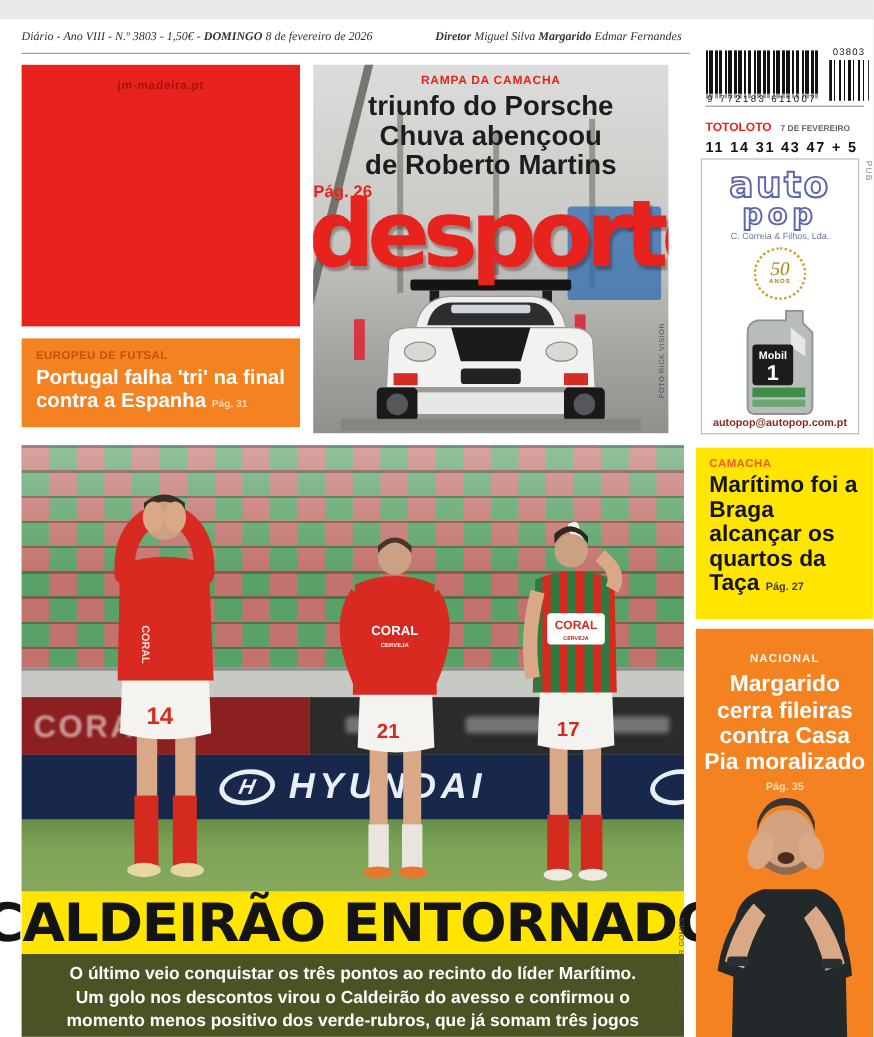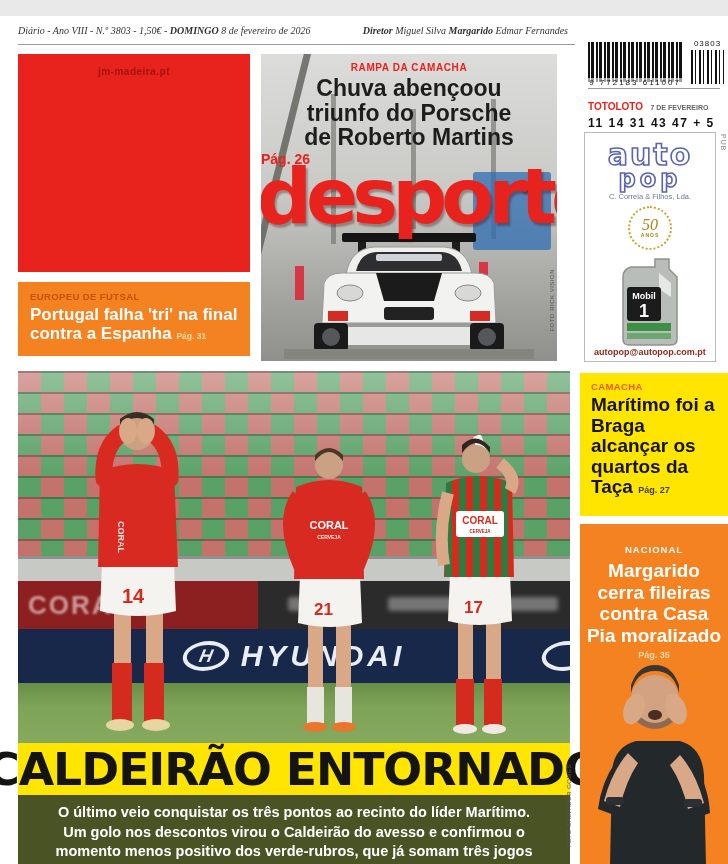--- a/index.html
+++ b/index.html
@@ -199,22 +199,22 @@
   <div class="abs porsche">
     <div class="fence-post" style="left:70px; top:40px; height:150px;"></div>
     <div class="fence-post" style="left:150px; top:55px; height:120px;"></div>
     <div class="fence-post" style="left:230px; top:45px; height:140px;"></div>
     <div class="fence-diag"></div>
     <div class="blue-box"></div>
     <div class="barrier" style="left:34px; top:212px;"></div>
     <div class="barrier" style="left:218px; top:208px;"></div>
     <div class="kicker">RAMPA DA CAMACHA</div>
     <div class="hl">
+      <div>triunfo do Porsche</div>
       <div>Chuva abençoou</div>
-      <div>triunfo do Porsche</div>
       <div>de Roberto Martins</div>
     </div>
     <div class="pag">Pág. 26</div>
 
     <svg class="car-svg" width="250" height="128" viewBox="0 0 250 128">
       <rect x="58" y="2" width="134" height="9" rx="2" fill="#141414"></rect>
       <rect x="74" y="11" width="8" height="12" fill="#1d1d1d"></rect>
       <rect x="168" y="11" width="8" height="12" fill="#1d1d1d"></rect>
       <path d="M62 44 Q66 18 90 16 L160 16 Q184 18 188 44 Z" fill="#efefed" stroke="#9a9a98"></path>
       <path d="M72 40 Q76 22 92 21 L158 21 Q174 22 178 40 Z" fill="#2e2e30"></path>

